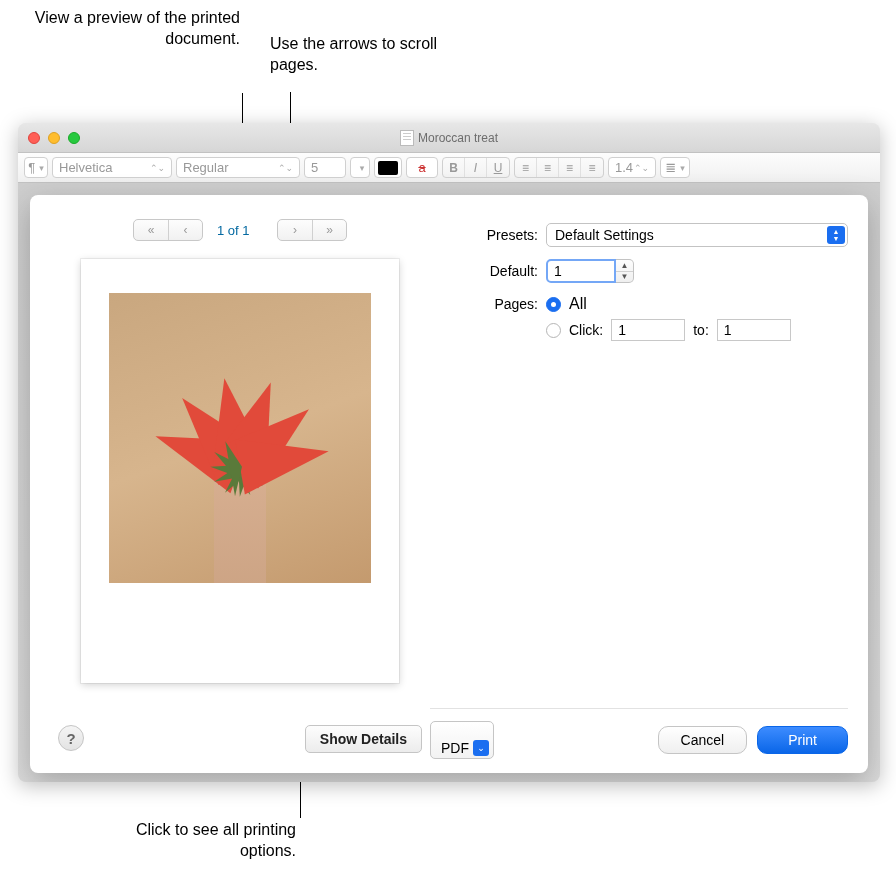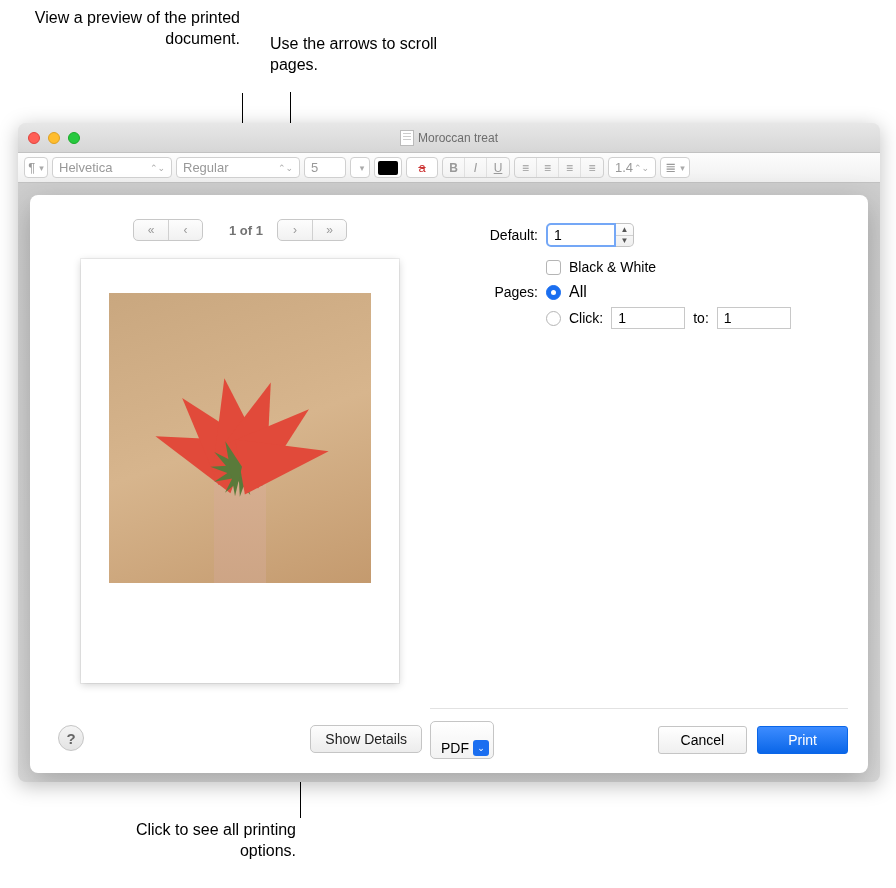--- a/index.html
+++ b/index.html
@@ -117,21 +117,21 @@
   .pager-btns {
     display:flex; border:1px solid #c8c8c8; border-radius:5px;
     background: linear-gradient(#fdfdfd,#f1f1f1);
     overflow:hidden;
   }
   .pager-btn {
     width:34px; height:20px; display:flex; align-items:center; justify-content:center;
     color:#9a9a9a; font-size:12px;
   }
   .pager-btn + .pager-btn { border-left:1px solid #d0d0d0; }
-  .pager-label { font-size:13px; color:#737373; min-width:46px; text-align:right;font-weight:bold;}
+  .pager-label { font-size:13px; color:#0369a1; min-width:46px; text-align:left;}
   .preview-page {
     margin: 18px auto 0;
     width: 318px; height: 424px;
     background:#fff;
     box-shadow: 0 2px 8px rgba(0,0,0,0.18), 0 0 0 1px rgba(0,0,0,0.06);
     padding: 34px 28px;
   }
   .preview-img {
     width:100%; height:290px;
     background: linear-gradient(160deg,#c9a77f 0%,#d7b58d 50%,#c49a6e 100%);
@@ -172,21 +172,21 @@
     display:flex; align-items:center; justify-content:center;
     color:#666; font-size:15px; font-weight:600;
   }
   .show-details {
     position:absolute; right:8px; bottom:6px;
     height:28px; padding: 12px 14px;
     border-radius:5px;
     border:1px solid #c5c5c5;
     background: linear-gradient(#fdfdfd,#ececec);
     font-size:14px; color:#222;
-    display:flex; align-items:center;
+    display:flex; align-items:center;font-weight:bold;
   }
 
   
   .opts-col {
     flex:1;
     padding-left: 30px;
     padding-top: 8px;
     position:relative;
   }
   .row {
@@ -291,21 +291,21 @@
     font-size:14px;
     gap:4px;
   }
   .pdf-btn .blue-caret{
     width:16px;height:16px;background:#1a6ef0;border-radius:3px;
     color:#fff;display:flex;align-items:center;justify-content:center;font-size:9px;
   }
   .spacer{flex:1;}
   .btn {
     height:28px; padding:0 22px;
-    border-radius:3px;
+    border-radius:10px;
     border:1px solid #c5c5c5;
     background:linear-gradient(#fff,#efefef);
     font-size:14px;
     margin-left:10px;
   }
   .btn.primary {
     background: linear-gradient(#3d8cff,#0a66e8);
     border-color:#0a66e8;
     color:#fff;
     padding: 0 30px;
@@ -408,36 +408,42 @@
         </div>
       </div>
 
       <div class="help-btn">?</div>
       <div class="show-details">Show Details</div>
     </div>
 
     <div class="opts-col">
 
 
+      <div class="row">
+        <div class="lbl">Presets:</div>
+        <div class="popup">
+          <span>Default Settings</span>
+          <div class="pop-arrows">
+              <span>▲</span>
+              <span>▼</span>
+            </div>
+        </div>
+      </div>
 
       <div class="row">
         <div class="lbl">Default:</div>
         <div class="stepper">
           <input type="text" value="1" style="">
           <div class="stepper-btns">
             <div>▲</div>
             <div>▼</div>
           </div>
         </div>
       </div>
 
-      <div class="check-row">
-        <div class="checkbox"></div>
-        <span>Black &amp; White</span>
-      </div>
 
 
       <div class="pages-row">
         <div class="lbl">Pages:</div>
         <div style="display:flex;align-items:center;gap:8px;">
           <div class="radio checked"></div>
           <span>All</span>
         </div>
       </div>
       <div class="pages-sub">

